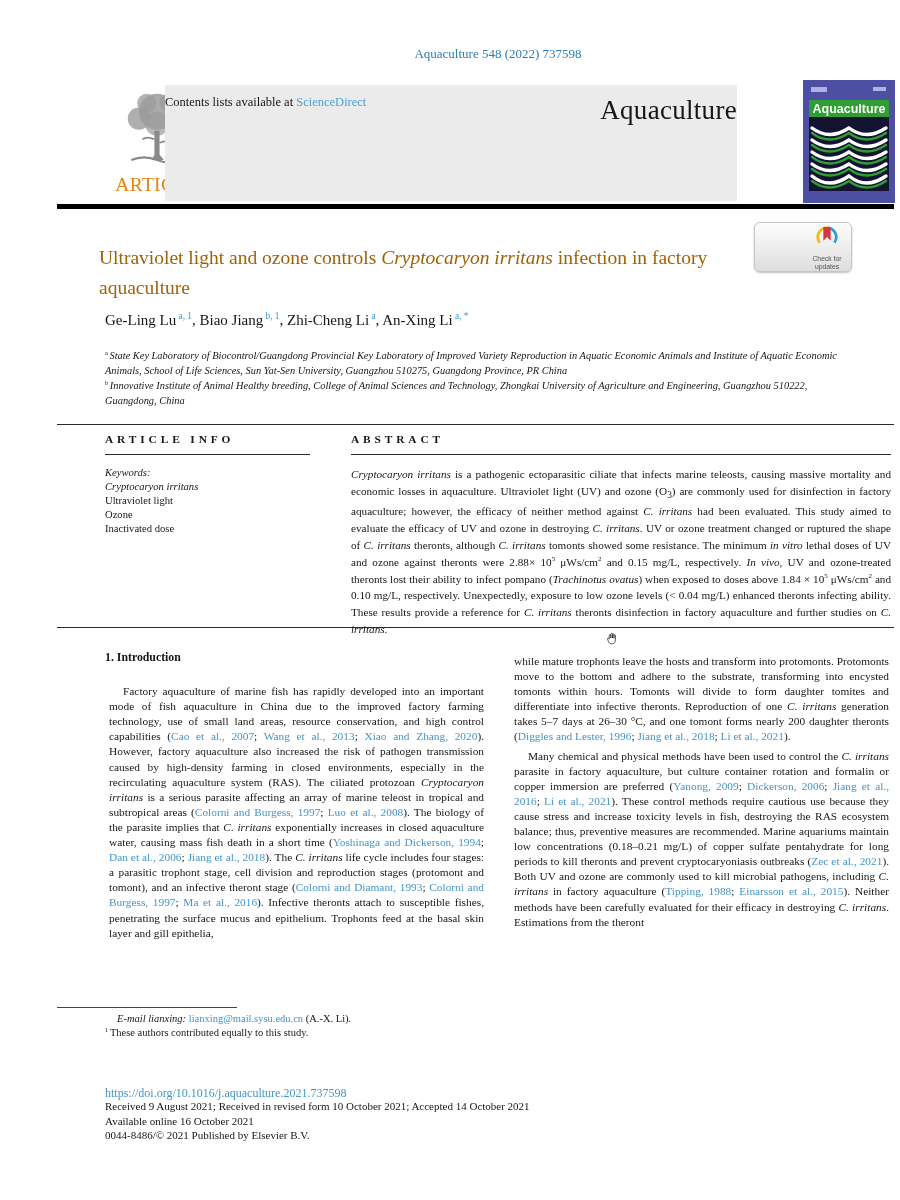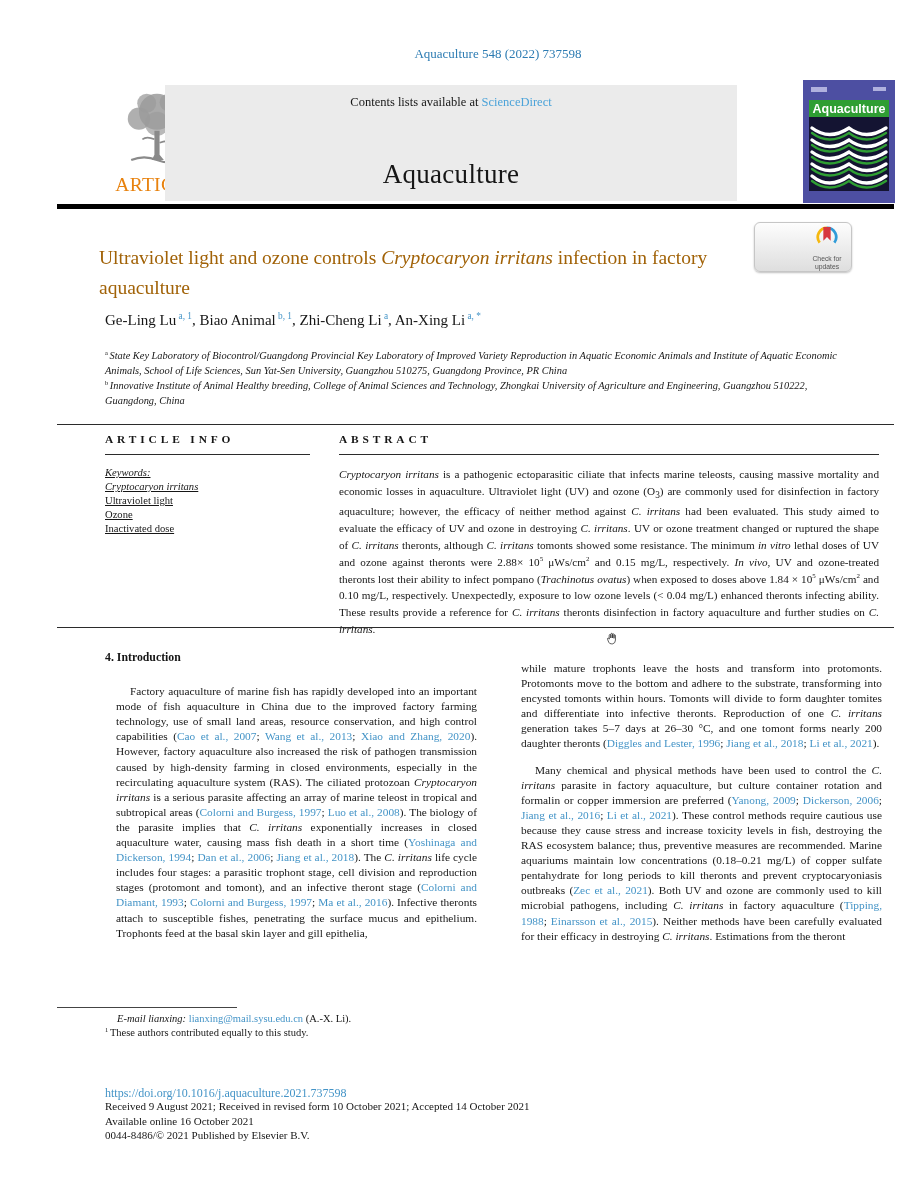--- a/index.html
+++ b/index.html
@@ -9,21 +9,21 @@
   .it{font-style:italic;}
   sup{font-size:0.62em;line-height:0;}
   .abs{position:absolute;padding-left:48px;}
 
   .journal-ref{top:46px;left:0;width:900px;text-align:center;font-size:13px;color:var(--ref_blue,#2d7cb3);}
 
   
   .mast-logo{top:86px;left:57px;width:104px;text-align:center;}
   .mast-logo .elsevier-word{color:var(--elsevier_orange,#e8820e);font-size:19.5px;letter-spacing:0.3px;margin-top:-2px;}
   .gray-box{top:85px;left:165px;width:572px;height:116px;background:var(--gray_box,#ebebeb);
-            display:flex;flex-direction:column;justify-content:space-between;text-align:center;
+            display:flex;justify-content:space-between;text-align:center;
             padding:10px 0 11px 0;box-sizing:border-box;}
   .contents-line{font-size:12.5px;}
   .mast-title{font-size:27px;letter-spacing:0.3px;}
   .homepage-line{font-family:"Liberation Sans",sans-serif;font-size:12px;}
   .cover{top:80px;left:755px;width:92px;height:123px;}
   .black-bar{top:204px;left:57px;width:789px;height:5px;background:#000;}
 
   
   .art-title{top:243px;left:51px;width:690px;font-size:19.5px;line-height:1.55;color:#a16207;}
   .badge{top:222px;left:754px;width:48px;height:48px;border-radius:6px;
@@ -33,33 +33,33 @@
   .authors{top:312px;left:57px;width:740px;font-size:15px;}
   .affils{top:348px;left:57px;width:740px;font-size:10.4px;line-height:1.45;}
   .affil-line{margin:0;}
 
   .rule{background:#2b2b2b;}
   .rule-1{top:424px;left:57px;width:789px;height:1.4px;}
   .rule-2{top:627px;left:57px;width:789px;height:1.4px;}
 
   
   .info-col{top:433px;left:57px;width:205px;}
-  .abstract-col{top:433px;left:291px;width:540px;}
+  .abstract-col{top:433px;left:303px;width:540px;}
   .sec-label{font-size:11.4px;font-weight:bold;letter-spacing:0.34em;}
   .sec-underline{height:1.3px;background:#2b2b2b;margin-top:9px;}
-  .keywords{margin-top:11px;font-size:10.6px;line-height:1.32;text-decoration:underline;}
+  .keywords{margin-top:11px;font-size:10.6px;line-height:1.32;}
   .kw-label{font-style:italic;}
   .abstract-body{margin-top:11px;font-size:11.2px;line-height:1.5;text-align:justify;}
 
   
   .col{font-size:11.35px;line-height:15.1px;text-align:justify;}
   .col-1{top:650px;left:57px;width:383px;}
   .col-2{top:650px;left:462px;width:383px;}
   .sec-heading{font-size:11.8px;font-weight:bold;margin:0 0 19px 0;}
-  .para{margin:11px;}
+  .para{margin:4px;}
   .indent{text-indent:14px;}
   .hand-cursor{top:630px;left:556px;width:16px;height:16px;}
 
   
   .footnote-rule{top:1007px;left:57px;width:132px;height:1px;background:#444;}
   .footnotes{top:1012px;left:57px;width:500px;font-size:10.5px;line-height:1.38;}
   .footnotes p{margin:0;}
   .fn-indent{padding-left:12px;}
   .footer-doi{top:1086px;left:57px;width:740px;font-size:12px;}
   .footer-received{top:1100px;left:57px;width:740px;font-size:11px;}
@@ -135,21 +135,21 @@
         <path d="M12 2 A10 10 0 0 1 20 18" fill="none" stroke="var(--badge_blue,#2f9bd8)" stroke-width="3"></path>
         <path d="M8 1 h8 v15 l-4 -4 l-4 4 Z" fill="var(--badge_red,#d7373f)"></path>
       </svg>
     </span>
     <div class="badge-text">
       <div>Check for</div>
       <div>updates</div>
     </div>
   </div>
 
-  <div class="abs authors"><span>Ge-Ling Lu</span><sup class="lnk"> a, 1</sup><span>, Biao Animal</span><sup class="lnk"> b, 1</sup><span>, Zhi-Cheng Li</span><sup class="lnk"> a</sup><span>, An-Xing Li</span><sup class="lnk"> a, *</sup></div>
+  <div class="abs authors"><span>Ge-Ling Lu</span><sup class="lnk"> a, 1</sup><span>, Biao Jiang</span><sup class="lnk"> b, 1</sup><span>, Zhi-Cheng Li</span><sup class="lnk"> a</sup><span>, An-Xing Li</span><sup class="lnk"> a, *</sup></div>
 
   <div class="abs affils">
     <p class="affil-line"><sup>a </sup><span class="it">State Key Laboratory of Biocontrol/Guangdong Provincial Key Laboratory of Improved Variety Reproduction in Aquatic Economic Animals and Institute of Aquatic Economic Animals, School of Life Sciences, Sun Yat-Sen University, Guangzhou 510275, Guangdong Province, PR China</span></p>
     <p class="affil-line"><sup>b </sup><span class="it">Innovative Institute of Animal Healthy breeding, College of Animal Sciences and Technology, Zhongkai University of Agriculture and Engineering, Guangzhou 510222, Guangdong, China</span></p>
   </div>
 
   <div class="abs rule rule-1"></div>
 
   <div class="abs info-col">
     <div class="sec-label">ARTICLE INFO</div>
@@ -165,21 +165,21 @@
 
   <div class="abs abstract-col">
     <div class="sec-label">ABSTRACT</div>
     <div class="sec-underline"></div>
     <div class="abstract-body"><span class="it">Cryptocaryon irritans</span><span> is a pathogenic ectoparasitic ciliate that infects marine teleosts, causing massive mortality and economic losses in aquaculture. Ultraviolet light (UV) and ozone (O</span><sub>3</sub><span>) are commonly used for disinfection in factory aquaculture; however, the efficacy of neither method against </span><span class="it">C. irritans</span><span> had been evaluated. This study aimed to evaluate the efficacy of UV and ozone in destroying </span><span class="it">C. irritans</span><span>. UV or ozone treatment changed or ruptured the shape of </span><span class="it">C. irritans</span><span> theronts, although </span><span class="it">C. irritans</span><span> tomonts showed some resistance. The minimum </span><span class="it">in vitro</span><span> lethal doses of UV and ozone against theronts were 2.88× 10</span><sup>5</sup><span> μWs/cm</span><sup>2</sup><span> and 0.15 mg/L, respectively. </span><span class="it">In vivo</span><span>, UV and ozone-treated theronts lost their ability to infect pompano (</span><span class="it">Trachinotus ovatus</span><span>) when exposed to doses above 1.84 × 10</span><sup>5</sup><span> μWs/cm</span><sup>2</sup><span> and 0.10 mg/L, respectively. Unexpectedly, exposure to low ozone levels (&lt; 0.04 mg/L) enhanced theronts infecting ability. These results provide a reference for </span><span class="it">C. irritans</span><span> theronts disinfection in factory aquaculture and further studies on </span><span class="it">C. irritans</span><span>.</span></div>
   </div>
 
   <div class="abs rule rule-2"></div>
 
   <div class="abs col col-1">
-    <p class="sec-heading">4. Introduction</p>
+    <p class="sec-heading">1. Introduction</p>
     <p class="para indent"><span>Factory aquaculture of marine fish has rapidly developed into an important mode of fish aquaculture in China due to the improved factory farming technology, use of small land areas, resource conservation, and high control capabilities (</span><span class="lnk">Cao et al., 2007</span><span>; </span><span class="lnk">Wang et al., 2013</span><span>; </span><span class="lnk">Xiao and Zhang, 2020</span><span>). However, factory aquaculture also increased the risk of pathogen transmission caused by high-density farming in closed environments, especially in the recirculating aquaculture system (RAS). The ciliated protozoan </span><span class="it">Cryptocaryon irritans</span><span> is a serious parasite affecting an array of marine teleost in tropical and subtropical areas (</span><span class="lnk">Colorni and Burgess, 1997</span><span>; </span><span class="lnk">Luo et al., 2008</span><span>). The biology of the parasite implies that </span><span class="it">C. irritans</span><span> exponentially increases in closed aquaculture water, causing mass fish death in a short time (</span><span class="lnk">Yoshinaga and Dickerson, 1994</span><span>; </span><span class="lnk">Dan et al., 2006</span><span>; </span><span class="lnk">Jiang et al., 2018</span><span>). The </span><span class="it">C. irritans</span><span> life cycle includes four stages: a parasitic trophont stage, cell division and reproduction stages (protomont and tomont), and an infective theront stage (</span><span class="lnk">Colorni and Diamant, 1993</span><span>; </span><span class="lnk">Colorni and Burgess, 1997</span><span>; </span><span class="lnk">Ma et al., 2016</span><span>). Infective theronts attach to susceptible fishes, penetrating the surface mucus and epithelium. Trophonts feed at the basal skin layer and gill epithelia,</span></p>
   </div>
 
   <div class="abs col col-2">
     <p class="para"><span>while mature trophonts leave the hosts and transform into protomonts. Protomonts move to the bottom and adhere to the substrate, transforming into encysted tomonts within hours. Tomonts will divide to form daughter tomites and differentiate into infective theronts. Reproduction of one </span><span class="it">C. irritans</span><span> generation takes 5–7 days at 26–30 °C, and one tomont forms nearly 200 daughter theronts (</span><span class="lnk">Diggles and Lester, 1996</span><span>; </span><span class="lnk">Jiang et al., 2018</span><span>; </span><span class="lnk">Li et al., 2021</span><span>).</span></p>
     <p class="para indent"><span>Many chemical and physical methods have been used to control the </span><span class="it">C. irritans</span><span> parasite in factory aquaculture, but culture container rotation and formalin or copper immersion are preferred (</span><span class="lnk">Yanong, 2009</span><span>; </span><span class="lnk">Dickerson, 2006</span><span>; </span><span class="lnk">Jiang et al., 2016</span><span>; </span><span class="lnk">Li et al., 2021</span><span>). These control methods require cautious use because they cause stress and increase toxicity levels in fish, destroying the RAS ecosystem balance; thus, preventive measures are recommended. Marine aquariums maintain low concentrations (0.18–0.21 mg/L) of copper sulfate pentahydrate for long periods to kill theronts and prevent cryptocaryoniasis outbreaks (</span><span class="lnk">Zec et al., 2021</span><span>). Both UV and ozone are commonly used to kill microbial pathogens, including </span><span class="it">C. irritans</span><span> in factory aquaculture (</span><span class="lnk">Tipping, 1988</span><span>; </span><span class="lnk">Einarsson et al., 2015</span><span>). Neither methods have been carefully evaluated for their efficacy in destroying </span><span class="it">C. irritans</span><span>. Estimations from the theront</span></p>
   </div>
 
   <div class="abs hand-cursor">
     <svg width="16" height="16" viewBox="0 0 20 20">

